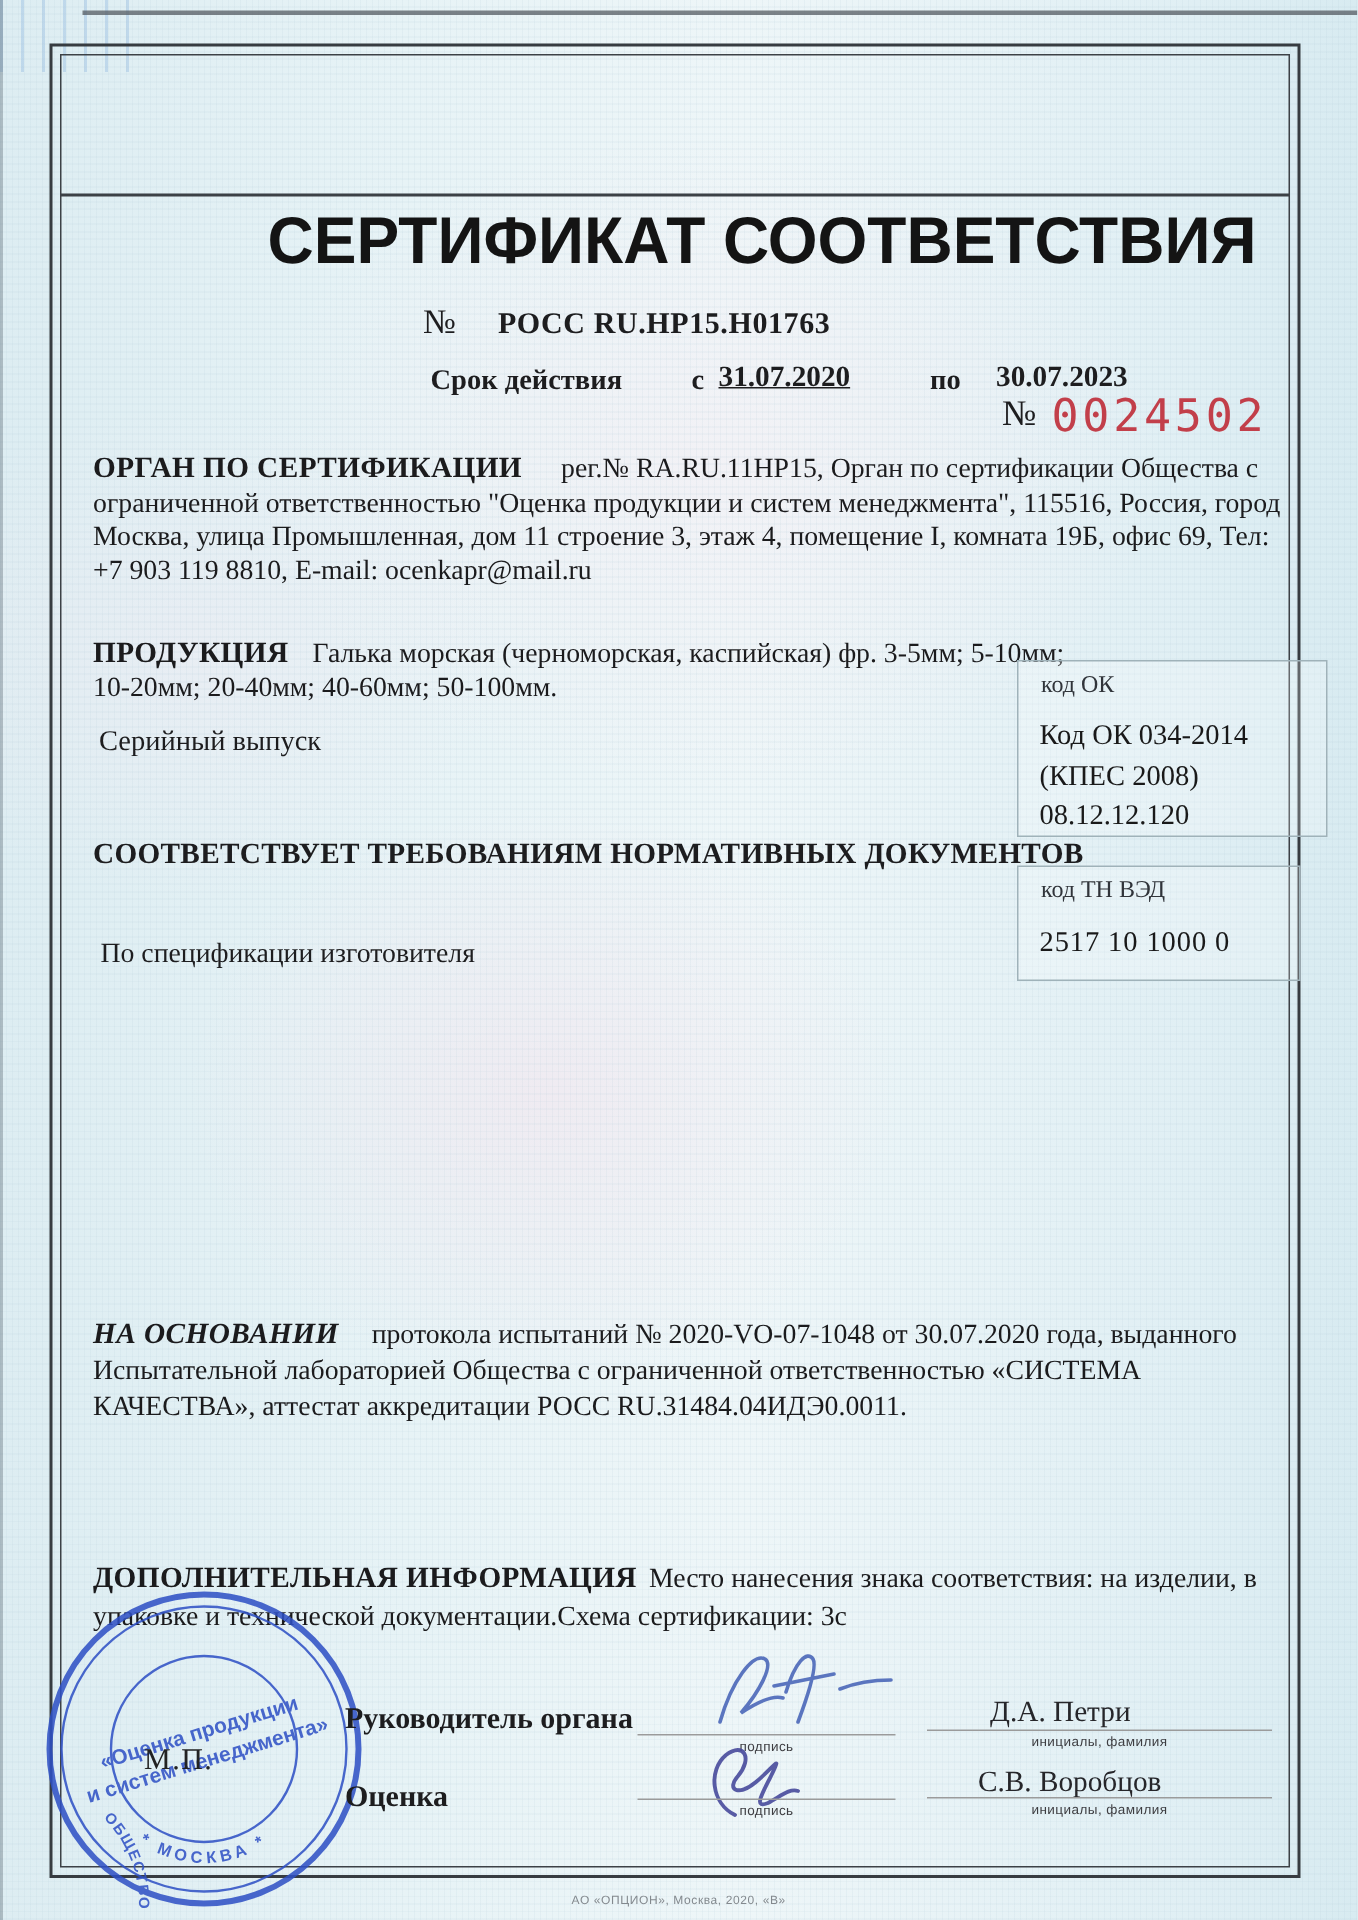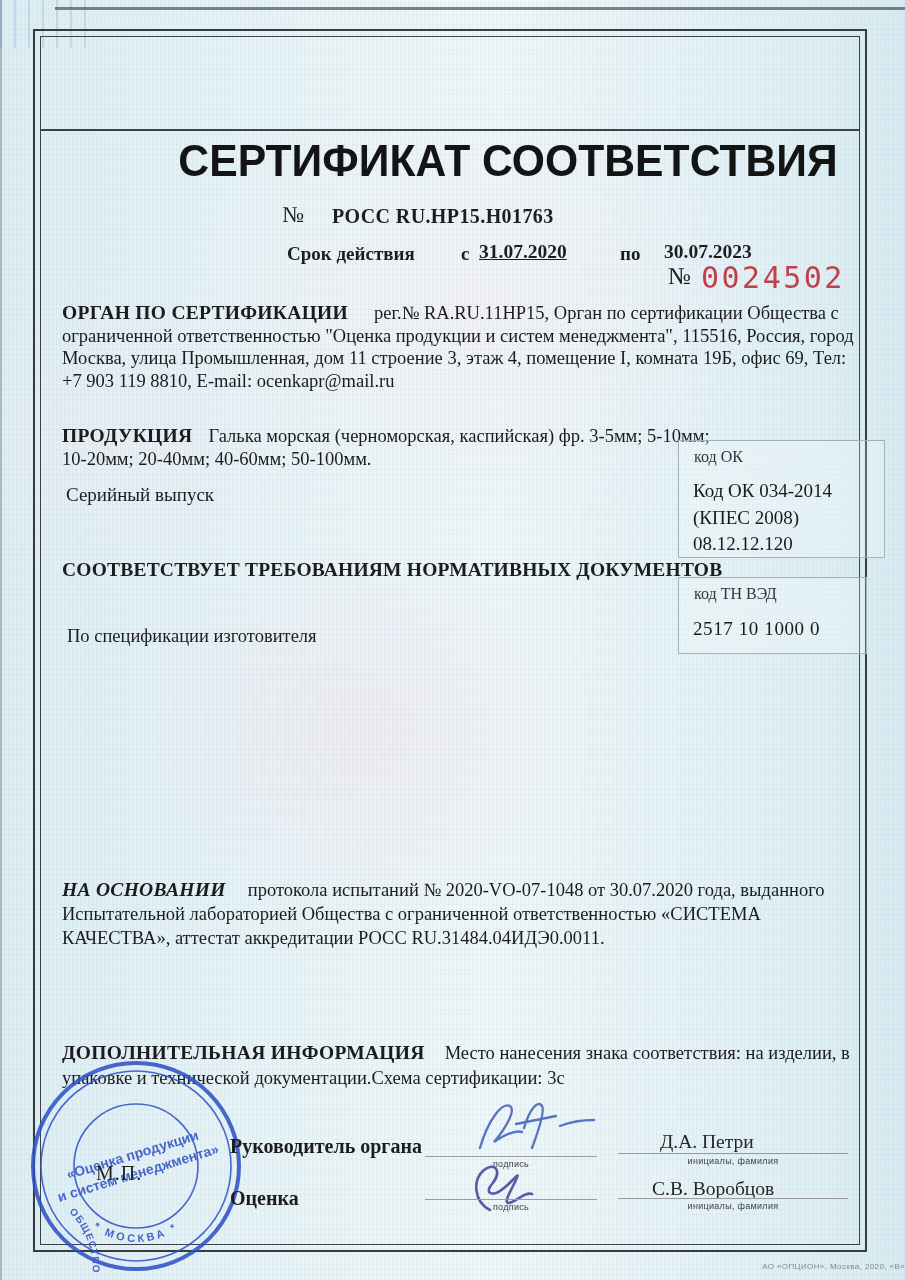--- a/index.html
+++ b/index.html
@@ -42,21 +42,21 @@
   .para{font-size:18.5px;line-height:22.5px;text-align:left;color:#1b1b1d;}
   .plabel{font-weight:700;font-size:19.5px;letter-spacing:.3px;}
   .organ-para{left:62px;top:302px;width:802px;}
   .organ-para .plabel{padding-right:26px;}
   .product-para{left:62px;top:425px;width:648px;}
   .product-para .plabel{padding-right:16px;}
   .product-note{left:66px;top:484px;font-size:19px;}
   .basis-para{left:62px;top:878px;width:806px;line-height:24px;}
   .basis-para .plabel{padding-right:22px;font-style:italic;}
   .additional-para{left:62px;top:1040px;width:802px;line-height:25px;}
-  .additional-para .plabel{padding-right:20px;}
+  .additional-para .plabel{padding-right:8px;}
   .conf-label{left:62px;top:559px;font-weight:700;font-size:19.5px;letter-spacing:.2px;}
   .conf-text{left:67px;top:584px;font-size:18.5px;margin-top:42px;}
 
   .codebox{border:1px solid #9fb2b9;background:rgba(255,255,255,.22);box-sizing:border-box;}
   .codebox-ok{left:678px;top:440px;width:207px;height:118px;}
   .codebox-tnved{left:678px;top:577px;width:189px;height:77px;}
   .codebox-label{position:absolute;left:15px;top:7px;font-size:16px;color:#30343a;}
   .codebox-value{position:absolute;left:14px;top:37px;font-size:19px;line-height:26.5px;white-space:pre-line;color:#191919;}
   .codebox-tnved .codebox-value{top:38px;letter-spacing:.6px;}
 
@@ -73,21 +73,21 @@
   .cap-sign1{left:425px;top:1159px;width:172px;}
   .cap-sign2{left:425px;top:1202px;width:172px;}
   .cap-name1{left:618px;top:1156px;width:230px;}
   .cap-name2{left:618px;top:1201px;width:230px;}
   .name1{left:660px;top:1131px;font-size:19.5px;color:#26262a;}
   .name2{left:652px;top:1178px;font-size:19.5px;color:#26262a;}
   .sig1{left:472px;top:1098px;}
   .sig2{left:462px;top:1158px;}
 
   .footer-note{left:120px;top:1208px;width:710px;text-align:center;font-size:21px;color:#222;}
-  .print-info{left:0;top:1262px;width:905px;text-align:right;font-family:"Liberation Sans",sans-serif;
+  .print-info{left:0;top:1262px;width:905px;text-align:center;font-family:"Liberation Sans",sans-serif;
         font-size:8px;letter-spacing:.4px;color:#83898e;}
   .streaks{left:100px;top:1232px;width:86px;height:48px;
         background:repeating-linear-gradient(90deg, rgba(110,160,215,.28) 0 2px, transparent 2px 14px);}
 </style>
 </head>
 <body>
 
 <div class="page">
   <div class="paper-tex"></div>
   <div class="scan-top-edge"></div>

